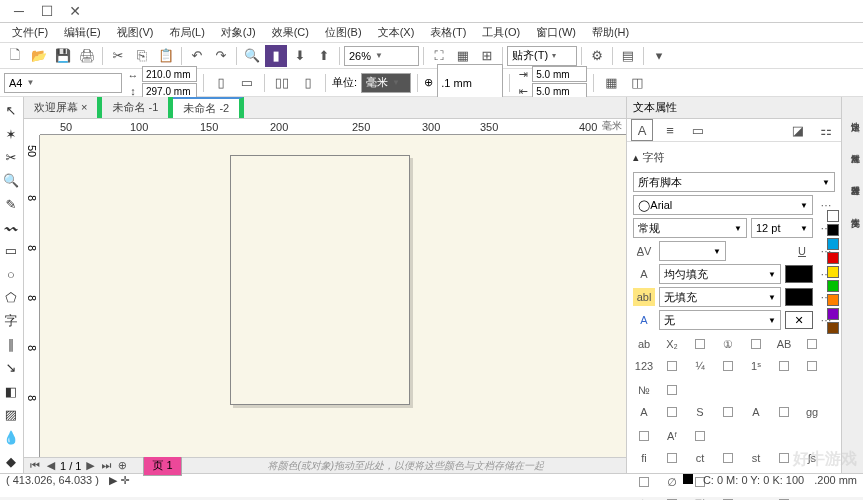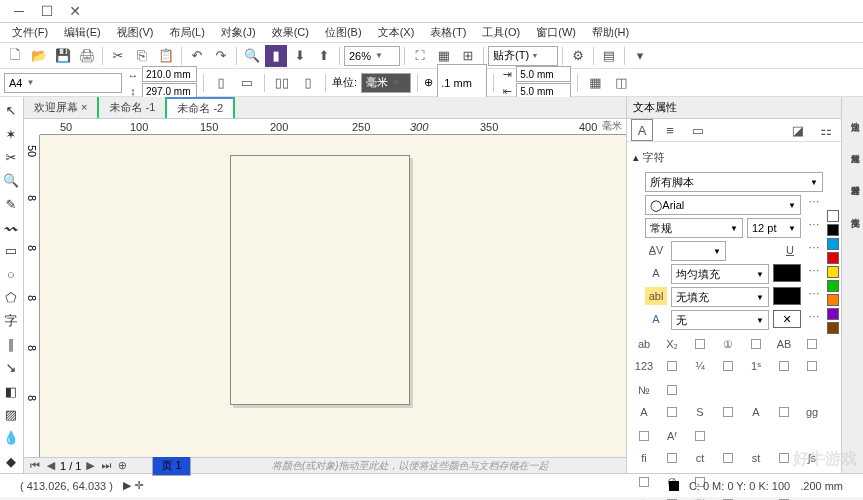--- a/index.html
+++ b/index.html
@@ -18,53 +18,53 @@
 .propbar{height:28px;background:#fff;border-bottom:1px solid #ddd;display:flex;align-items:center;padding:2px 4px;gap:4px}
 .spinner{display:flex;align-items:center;gap:2px}
 .spinner .icon{width:14px;text-align:center;color:#444}
 .spinner .val{width:55px;height:16px;border:1px solid #aaa;background:#fff;padding:0 3px;font-size:10px;display:flex;align-items:center}
 .dims{display:flex;flex-direction:column;gap:1px}
 .main{display:flex;height:376px}
 .toolbox{width:24px;background:#fff;border-right:1px solid #ccc;display:flex;flex-direction:column;padding-top:2px}
 .tool{width:22px;height:22px;display:flex;align-items:center;justify-content:center;color:#333;font-size:13px;margin:1px 0}
 .docarea{flex:1;display:flex;flex-direction:column;background:#fff}
 .tabs{height:22px;display:flex;background:#eee;border-bottom:1px solid #ccc}
-.tab{padding:3px 10px;background:#eee;border-right:2px solid #22c55e;color:#444;display:flex;align-items:center}
+.tab{padding:3px 10px;background:#eee;border-right:5px solid #22c55e;color:#444;display:flex;align-items:center}
 .tab.active{background:#fff;border-top:2px solid #4a90d9}
 .ruler-h{height:16px;background:#fff;border-bottom:1px solid #999;position:relative;font-size:8px;color:#333;display:flex;margin-left:16px}
 .ruler-h .tick{position:absolute;top:2px}
 .ruler-label{position:absolute;right:4px;top:0;font-size:10px;color:#666}
 .canvas-wrap{flex:1;display:flex;overflow:hidden}
 .ruler-v{width:16px;background:#fff;border-right:1px solid #999;position:relative;font-size:8px}
 .ruler-v .tick{position:absolute;left:2px;writing-mode:vertical-lr}
 .canvas{flex:1;background:#f9f6e8;position:relative;overflow:hidden}
 .page{position:absolute;left:190px;top:20px;width:180px;height:250px;background:#f9f6e8;border:1px solid #888;box-shadow:3px 3px 0 rgba(0,0,0,.15)}
 .scroll-h{height:16px;background:#eee;border-top:1px solid #ccc;display:flex;align-items:center}
 .page-nav{display:flex;align-items:center;gap:2px;padding:0 4px}
 .page-nav .btn{width:14px;text-align:center;color:#555}
-.page-tab{padding:2px 8px;background:#1d4ed8;border:1px solid #aaa;margin-left:21px}
+.page-tab{padding:2px 8px;background:#ec4899;border:1px solid #aaa;margin-left:12px}
 .hint{flex:1;text-align:center;color:#999;font-size:10px;font-style:italic}
 .rpanel{width:215px;background:#fff;border-left:1px solid #ccc;display:flex;flex-direction:column}
 .rpanel .hdr{height:22px;background:#eee;border-bottom:1px solid #ccc;padding:3px 6px;font-size:11px}
 .rpanel .subbar{height:24px;border-bottom:1px solid #ddd;display:flex;align-items:center;padding:0 4px;gap:6px}
 .rpanel .section{padding:4px 6px}
 .section-title{font-size:11px;color:#333;padding:4px 0;display:flex;align-items:center;gap:4px}
-.rp-row{display:flex;gap:4px;margin:3px 12px}
+.rp-row{display:flex;align-items:center;gap:4px;margin:3px 0}
 .rp-dd{flex:1;height:20px;border:1px solid #aaa;display:flex;align-items:center;padding:0 4px;background:#fff}
 .rp-dd .arrow{margin-left:auto;font-size:8px}
 .colorswatch{width:28px;height:18px;border:1px solid #666}
 .dots{width:18px;text-align:center;color:#666}
 .btnrow{display:flex;gap:6px;padding:2px 0;flex-wrap:wrap}
 .tinybtn{width:22px;height:18px;display:flex;align-items:center;justify-content:center;color:#555;font-size:11px}
 .sq{width:10px;height:10px;border:1px solid #999;display:inline-block}
 .docker{width:22px;background:#eee;border-left:1px solid #ccc;display:flex;flex-direction:column;align-items:center;padding-top:2px}
 .docker .ditem{width:18px;height:30px;margin:1px 0;font-size:9px;writing-mode:vertical-rl;text-align:center;color:#444}
 .palette{width:14px;position:absolute;right:22px;top:209px;display:flex;flex-direction:column}
 .palette .pc{width:12px;height:12px;border:1px solid #666;margin:1px 0}
-.status{height:24px;background:#fff;border-top:1px solid #ccc;display:flex;align-items:center;padding:0 20px;gap:10px;font-size:10px;color:#444}
+.status{height:24px;background:#fff;border-top:1px solid #ccc;display:flex;padding:0 6px;gap:10px;font-size:10px;color:#444}
 .status .fill{flex:1}
 .yl{background:#ffe680}
 </style>
 </head>
 <body>
 
 <div class="titlebar">
   <div class="winbtns">
     <div class="winbtn">─</div>
     <div class="winbtn">☐</div>
@@ -98,21 +98,21 @@
   <div class="tbtn">📋</div>
   <div class="sep"></div>
   <div class="tbtn">↶</div>
   <div class="tbtn">↷</div>
   <div class="sep"></div>
   <div class="tbtn">🔍</div>
   <div class="tbtn" style="background:#5a3d8a;color:#fff">▮</div>
   <div class="tbtn">⬇</div>
   <div class="tbtn">⬆</div>
   <div class="sep"></div>
-  <div class="dd" style="width:56px">
+  <div class="dd" style="width:75px">
       <span>26%</span>
       <span class="arrow">▼</span>
     </div>
   <div class="sep"></div>
   <div class="tbtn">⛶</div>
   <div class="tbtn">▦</div>
   <div class="tbtn">⊞</div>
   <div class="sep"></div>
   <div class="dd" style="width:70px">
       <span>贴齐(T)</span>
@@ -148,21 +148,21 @@
   <div class="tbtn">▯▯</div>
   <div class="tbtn">▯</div>
   <div class="sep"></div>
   <span>单位:</span>
   <div class="dd" style="width:50px;background:#555;color:#fff">
       <span>毫米</span>
       <span class="arrow">▼</span>
     </div>
   <div class="sep"></div>
   <span class="icon">⊕</span>
-  <div class="val" style="width:50px;border:1px solid #aaa;padding:12px 3px;background:#fff">.1 mm</div>
+  <div class="val" style="width:66px;border:1px solid #aaa;padding:12px 3px;background:#fff">.1 mm</div>
   <div class="sep"></div>
   <div class="dims">
     <div class="spinner">
         <span class="icon">⇥</span>
         <div class="val">5.0 mm</div>
       </div>
     <div class="spinner">
         <span class="icon">⇤</span>
         <div class="val">5.0 mm</div>
       </div>
@@ -198,21 +198,21 @@
         <div class="tab">未命名 -1</div>
         <div class="tab active">未命名 -2</div>
       </div>
     <div class="ruler-h" id="rulerh">
       <span class="ruler-label">毫米</span>
     <span class="tick" style="left: 20px;">50</span>
         <span class="tick" style="left: 90px;">100</span>
         <span class="tick" style="left: 160px;">150</span>
         <span class="tick" style="left: 230px;">200</span>
         <span class="tick" style="left: 300px; margin-left: 12px;">250</span>
-        <span class="tick" style="left: 370px; font-style: italic;">300</span>
+        <span class="tick" style="left: 382px;">300</span>
         <span class="tick" style="left: 440px;">350</span>
         <span class="tick" style="left: 539px;">400</span>
       </div>
     <div class="canvas-wrap">
       <div class="ruler-v" id="rulerv">
           <span class="tick" style="top: 10px;">50</span>
           <span class="tick" style="top: 60px;">8</span>
           <span class="tick" style="top: 110px;">8</span>
           <span class="tick" style="top: 160px;">8</span>
           <span class="tick" style="top: 210px;">8</span>

